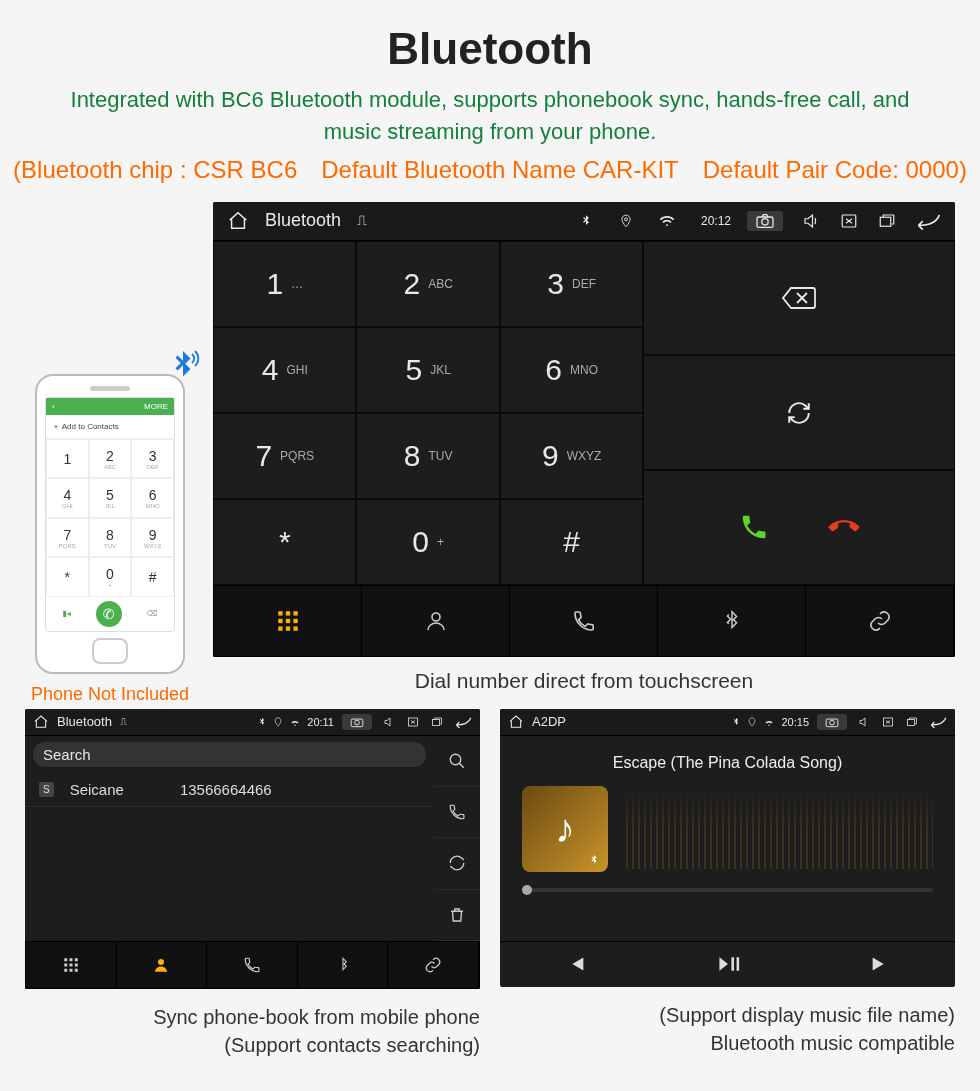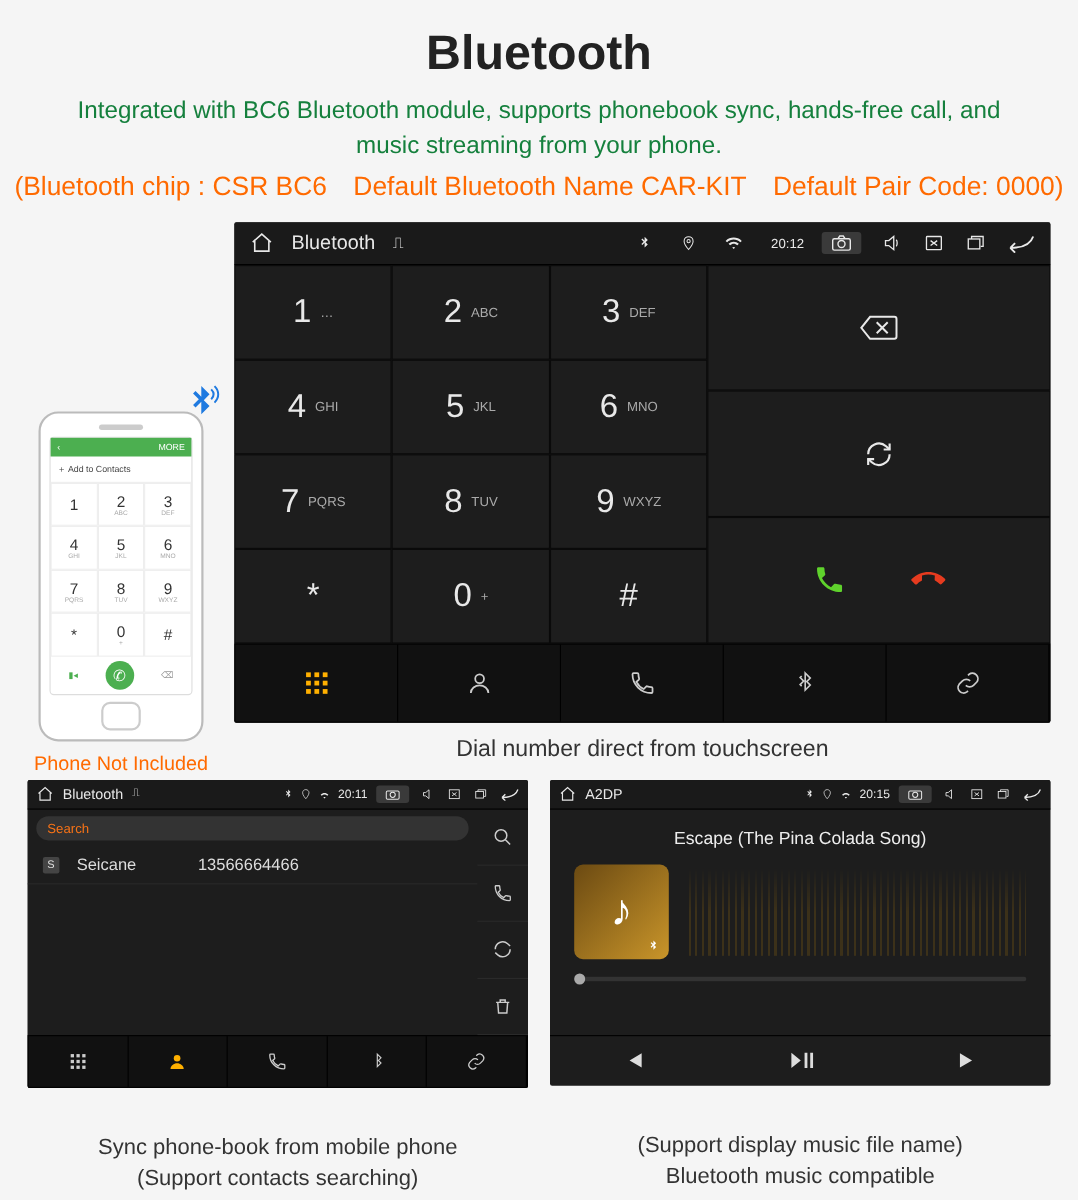--- a/index.html
+++ b/index.html
@@ -134,21 +134,21 @@
 
   
   .row2{display:flex;gap:20px;padding:4px 25px 0;}
   .half{flex:1;}
   .mini .statusbar{font-size:13px;gap:8px;padding:5px 8px;}
   .mini .statusbar .right{gap:10px;font-size:13px;}
   .mini .statusbar .center{gap:6px;font-size:11px;}
 
   .pb-body{display:flex;height:205px;}
   .pb-list{flex:1;display:flex;flex-direction:column;}
-  .pb-search{margin:6px 8px;padding:4px 10px;background:#333;border-radius:12px;color:#f97316;font-size:12px;}
+  .pb-search{margin:6px 8px;padding:4px 10px;background:#333;border-radius:12px;color:#e5e5e5;font-size:15px;}
   .pb-row{display:flex;gap:16px;padding:8px 14px;font-size:15px;color:#ddd;align-items:center;border-bottom:1px solid #2a2a2a;}
   .pb-row .tag{background:#444;font-size:10px;padding:2px 4px;border-radius:2px;}
   .pb-side{width:46px;display:flex;flex-direction:column;}
   .pb-side .sic{flex:1;display:flex;align-items:center;justify-content:center;font-size:18px;border-bottom:1px solid #2a2a2a;cursor:pointer;}
   .mini .bottom-tabs .tab{height:46px;font-size:18px;}
 
   .music-body{height:205px;padding:18px 22px 10px;display:flex;flex-direction:column;}
   .track-title{text-align:center;font-size:16px;color:#eee;margin-bottom:14px;}
   .track-row{display:flex;align-items:center;gap:18px;}
   .album{
@@ -160,21 +160,21 @@
   .album .bt{position:absolute;right:8px;bottom:6px;font-size:14px;color:#fff;}
   .viz{flex:1;height:80px;background:
     repeating-linear-gradient(90deg,#4a3a18 0 2px,transparent 2px 6px);
     opacity:.7;
     mask:linear-gradient(0deg,#000 0%,#000 50%,transparent 100%);
   }
   .progress{height:4px;background:#333;border-radius:2px;margin-top:16px;position:relative;}
   .progress::before{content:'';position:absolute;left:0;top:-3px;width:10px;height:10px;background:#aaa;border-radius:50%;}
   .music-ctrl{display:flex;justify-content:space-around;align-items:center;height:46px;border-top:1px solid #000;font-size:22px;color:#ddd;}
   .music-ctrl .mc{cursor:pointer;}
-  .caption2{text-align:center;font-size:20px;color:#333;padding:0 0 0;line-height:1.4;margin-top:40px;}
+  .caption2{text-align:right;font-size:20px;color:#333;padding:14px 0 0;line-height:1.4;}
 
   svg{display:block;}
 </style>
 </head>
 <body>
 
 <h1 class="page-title">Bluetooth</h1>
 <p class="subtitle">Integrated with BC6 Bluetooth module, supports phonebook sync, hands-free call, and music streaming from your phone.</p>
 <p class="spec-line">(Bluetooth chip : CSR BC6 Default Bluetooth Name CAR-KIT Default Pair Code: 0000)</p>
 

